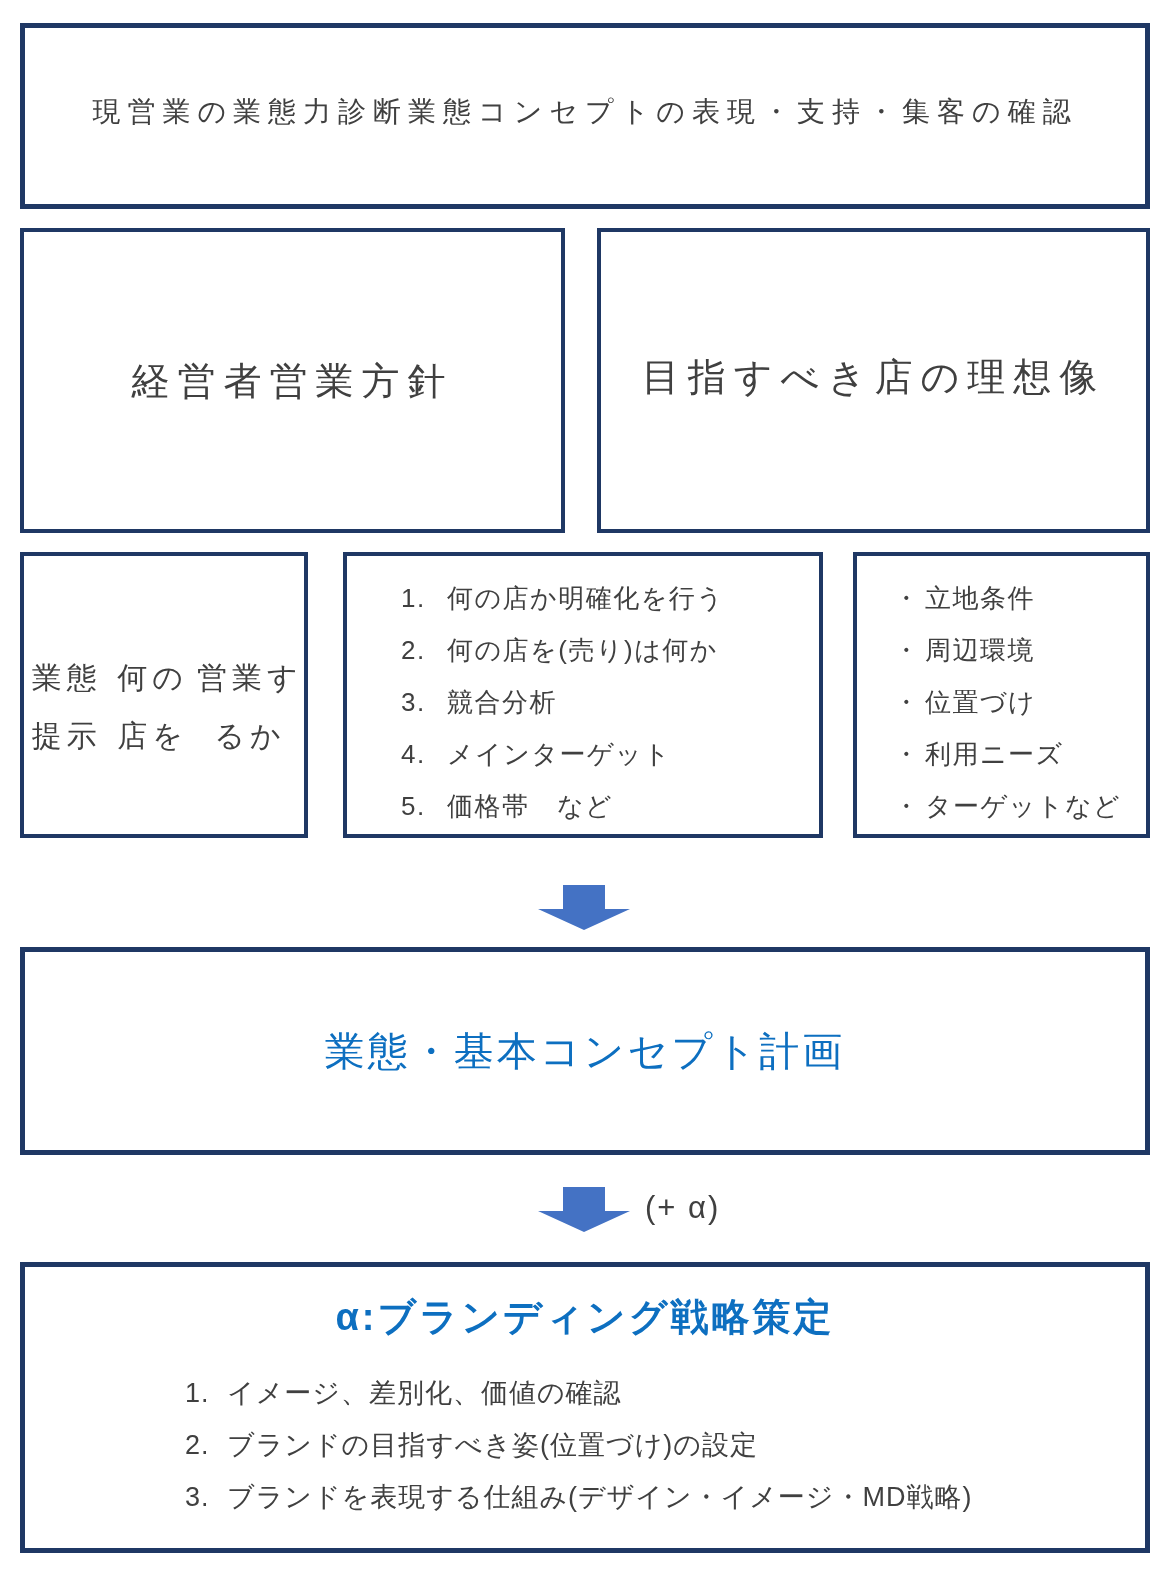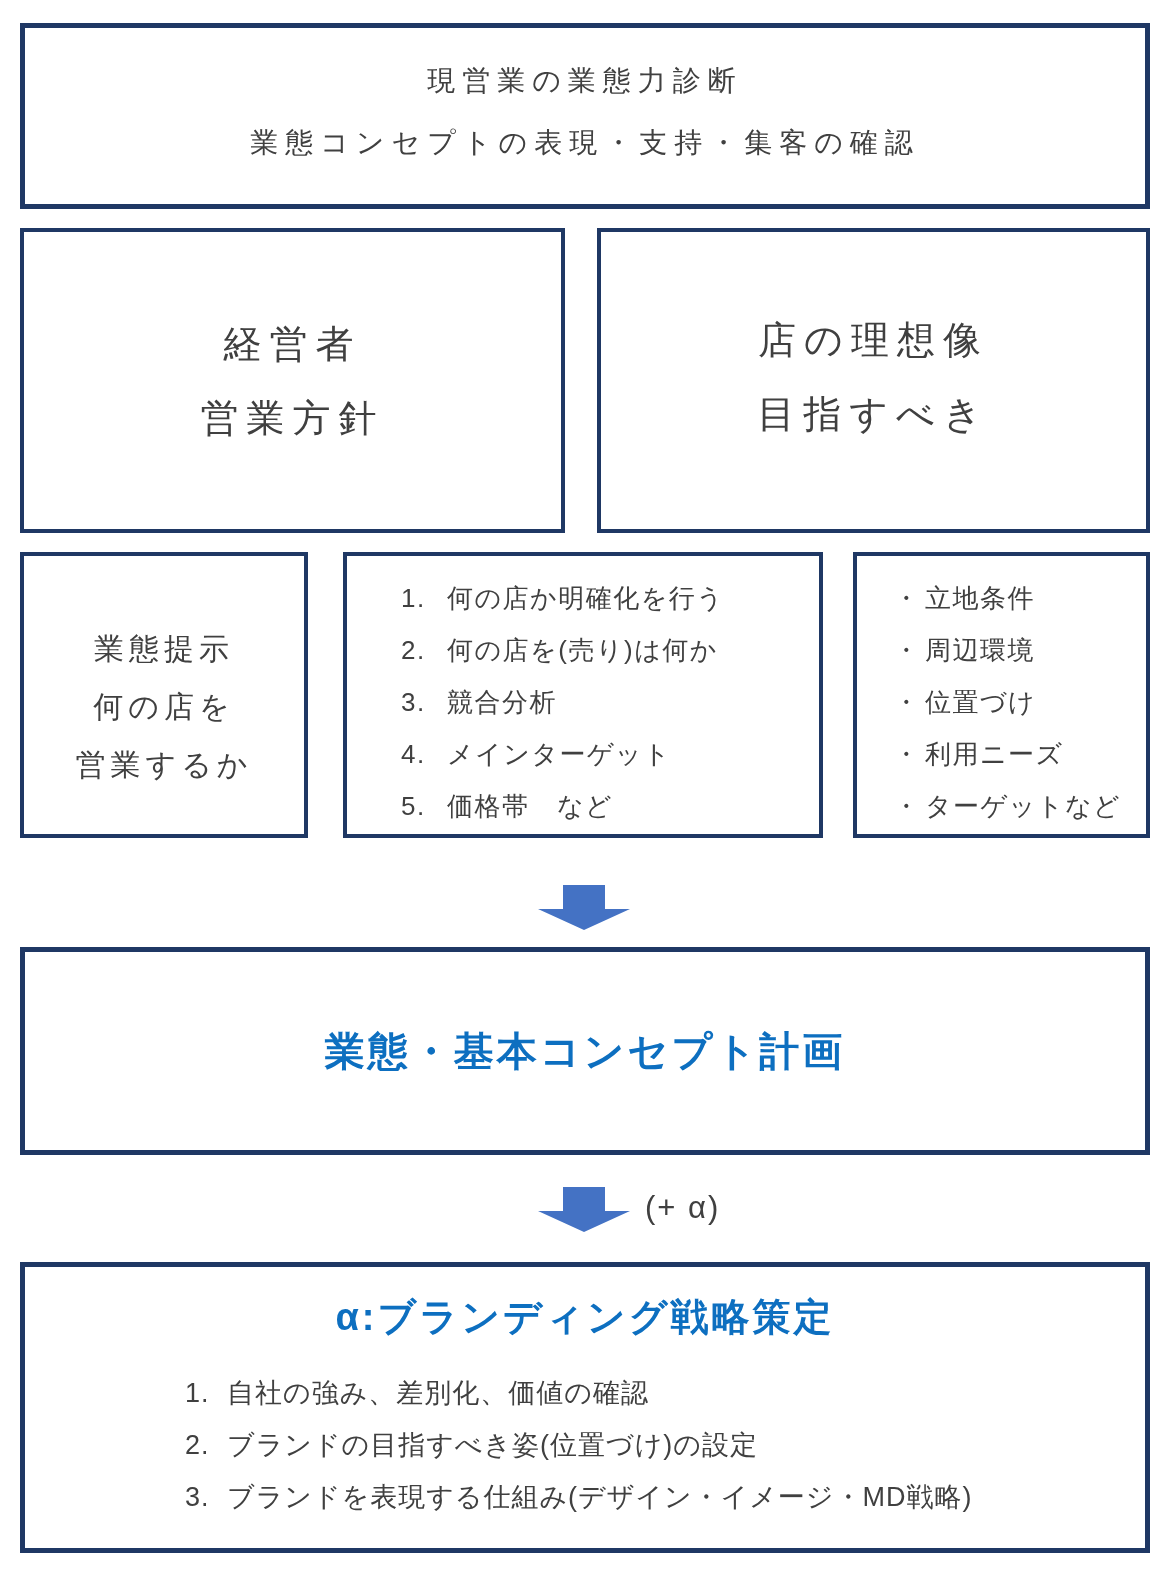--- a/index.html
+++ b/index.html
@@ -11,21 +11,21 @@
     color:#404040;
     overflow:hidden;
   }
   .box{
     position:absolute;
     background:#ffffff;
     border:4px solid #1f3864;
     box-sizing:border-box;
   }
   .center-col{
-    display:flex;flex-direction:column;
+    display:flex;
     align-items:center;justify-content:center;
     text-align:center;
   }
   
   .top-box{
     left:20px;top:23px;width:1130px;height:186px;
     border-width:5px;
     font-size:28px;line-height:62px;letter-spacing:7px;
     padding-bottom:8px;
   }
@@ -68,21 +68,21 @@
   .plus-alpha{
     position:absolute;left:645px;top:1182px;height:52px;
     line-height:52px;font-size:31px;letter-spacing:2px;color:#404040;
   }
   
   .concept-box{
     left:20px;top:947px;width:1130px;height:208px;
     border-width:5px;
   }
   .concept-title{
-    font-size:40px;font-weight:bold;color:#0d6fc0;letter-spacing:3px;text-align:center;
+    font-size:40px;font-weight:normal;color:#0d6fc0;letter-spacing:3px;text-align:center;
   }
   
   .branding-box{
     left:20px;top:1262px;width:1130px;height:291px;
     border-width:5px;
     padding-top:26px;
   }
   .branding-title{
     text-align:center;
     font-size:38px;font-weight:bold;color:#0d6fc0;
@@ -102,22 +102,22 @@
   <div class="box top-box center-col">
     <div>現営業の業態力診断</div>
     <div>業態コンセプトの表現・支持・集客の確認</div>
   </div>
 
   <div class="box owner-box center-col">
     <div>経営者</div>
     <div>営業方針</div>
   </div>
   <div class="box ideal-box center-col">
+    <div>目指すべき</div>
     <div>店の理想像</div>
-    <div>目指すべき</div>
   </div>
 
   <div class="box presentation-box center-col">
     <div>業態提示</div>
     <div>何の店を</div>
     <div>営業するか</div>
   </div>
 
   <div class="box checklist-box">
     <div class="li">
@@ -180,21 +180,21 @@
       <polygon points="25,0 67,0 67,24 92,24 46,45 0,24 25,24" fill="#4472c4"></polygon>
     </svg>
   </div>
   <div class="plus-alpha">(+ α)</div>
 
   <div class="box branding-box">
     <div class="branding-title">α:ブランディング戦略策定</div>
     <div class="branding-list">
       <div class="li">
         <span class="num">1.</span>
-        <span class="txt">自社の強み、差別化、価値の確認</span>
+        <span class="txt">イメージ、差別化、価値の確認</span>
       </div>
       <div class="li">
         <span class="num">2.</span>
         <span class="txt">ブランドの目指すべき姿(位置づけ)の設定</span>
       </div>
       <div class="li">
         <span class="num">3.</span>
         <span class="txt">ブランドを表現する仕組み(デザイン・イメージ・MD戦略)</span>
       </div>
     </div>

